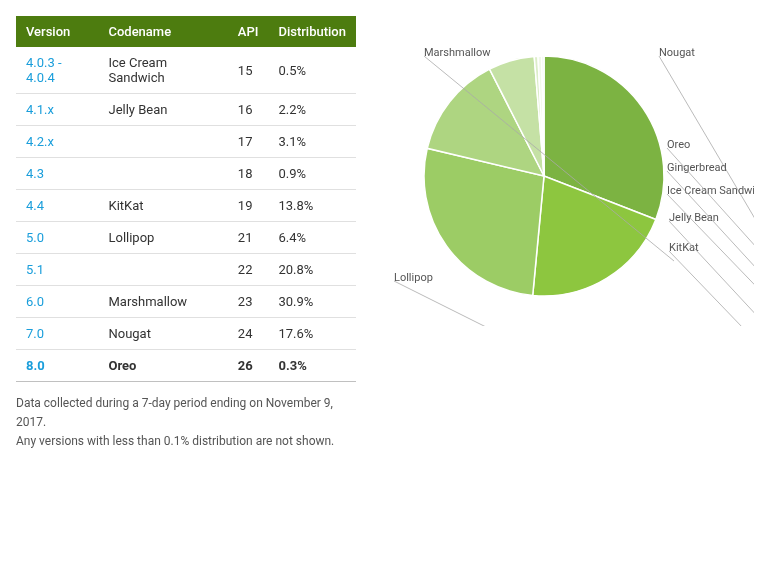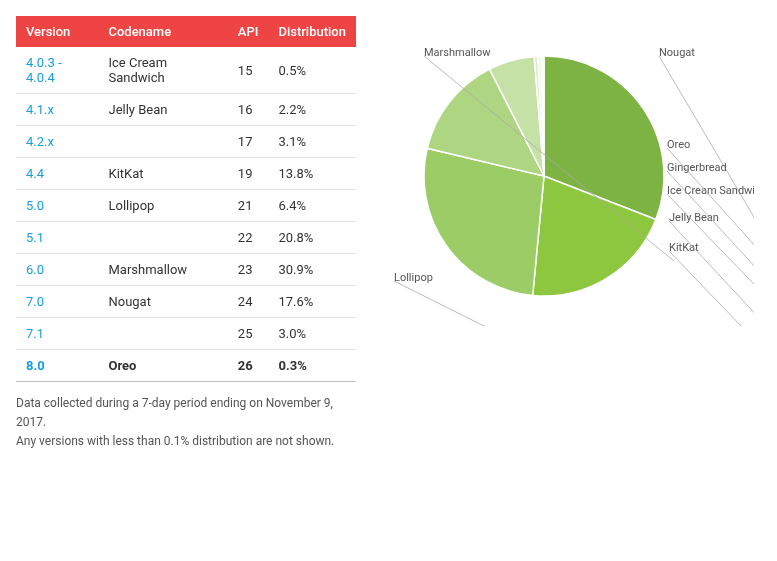--- a/index.html
+++ b/index.html
@@ -19,21 +19,21 @@
       gap: 10px;
     }
     .table-section {
       flex: 0 0 340px;
     }
     table {
       border-collapse: collapse;
       width: 340px;
     }
     thead tr {
-      background: #ef4444;
+      background: #4d7c0f;
       color: #fff;
     }
     thead th {
       padding: 8px 10px;
       text-align: left;
       font-weight: 500;
       font-size: 13px;
     }
     tbody tr {
       border-bottom: 1px solid #e0e0e0;
@@ -106,20 +106,26 @@
             <td>16</td>
             <td>2.2%</td>
           </tr>
           <tr>
             <td><span class="version-link">4.2.x</span></td>
             <td></td>
             <td>17</td>
             <td>3.1%</td>
           </tr>
           <tr>
+            <td><span class="version-link">4.3</span></td>
+            <td></td>
+            <td>18</td>
+            <td>0.9%</td>
+          </tr>
+          <tr>
             <td><span class="version-link">4.4</span></td>
             <td>KitKat</td>
             <td>19</td>
             <td>13.8%</td>
           </tr>
           <tr>
             <td><span class="version-link">5.0</span></td>
             <td>Lollipop</td>
             <td>21</td>
             <td>6.4%</td>
@@ -134,26 +140,20 @@
             <td><span class="version-link">6.0</span></td>
             <td>Marshmallow</td>
             <td>23</td>
             <td>30.9%</td>
           </tr>
           <tr>
             <td><span class="version-link">7.0</span></td>
             <td>Nougat</td>
             <td>24</td>
             <td>17.6%</td>
-          </tr>
-          <tr>
-            <td><span class="version-link">7.1</span></td>
-            <td></td>
-            <td>25</td>
-            <td>3.0%</td>
           </tr>
           <tr>
             <td><span class="version-link">8.0</span></td>
             <td>Oreo</td>
             <td>26</td>
             <td>0.3%</td>
           </tr>
         </tbody>
     </table>
     <div class="footnotes">

